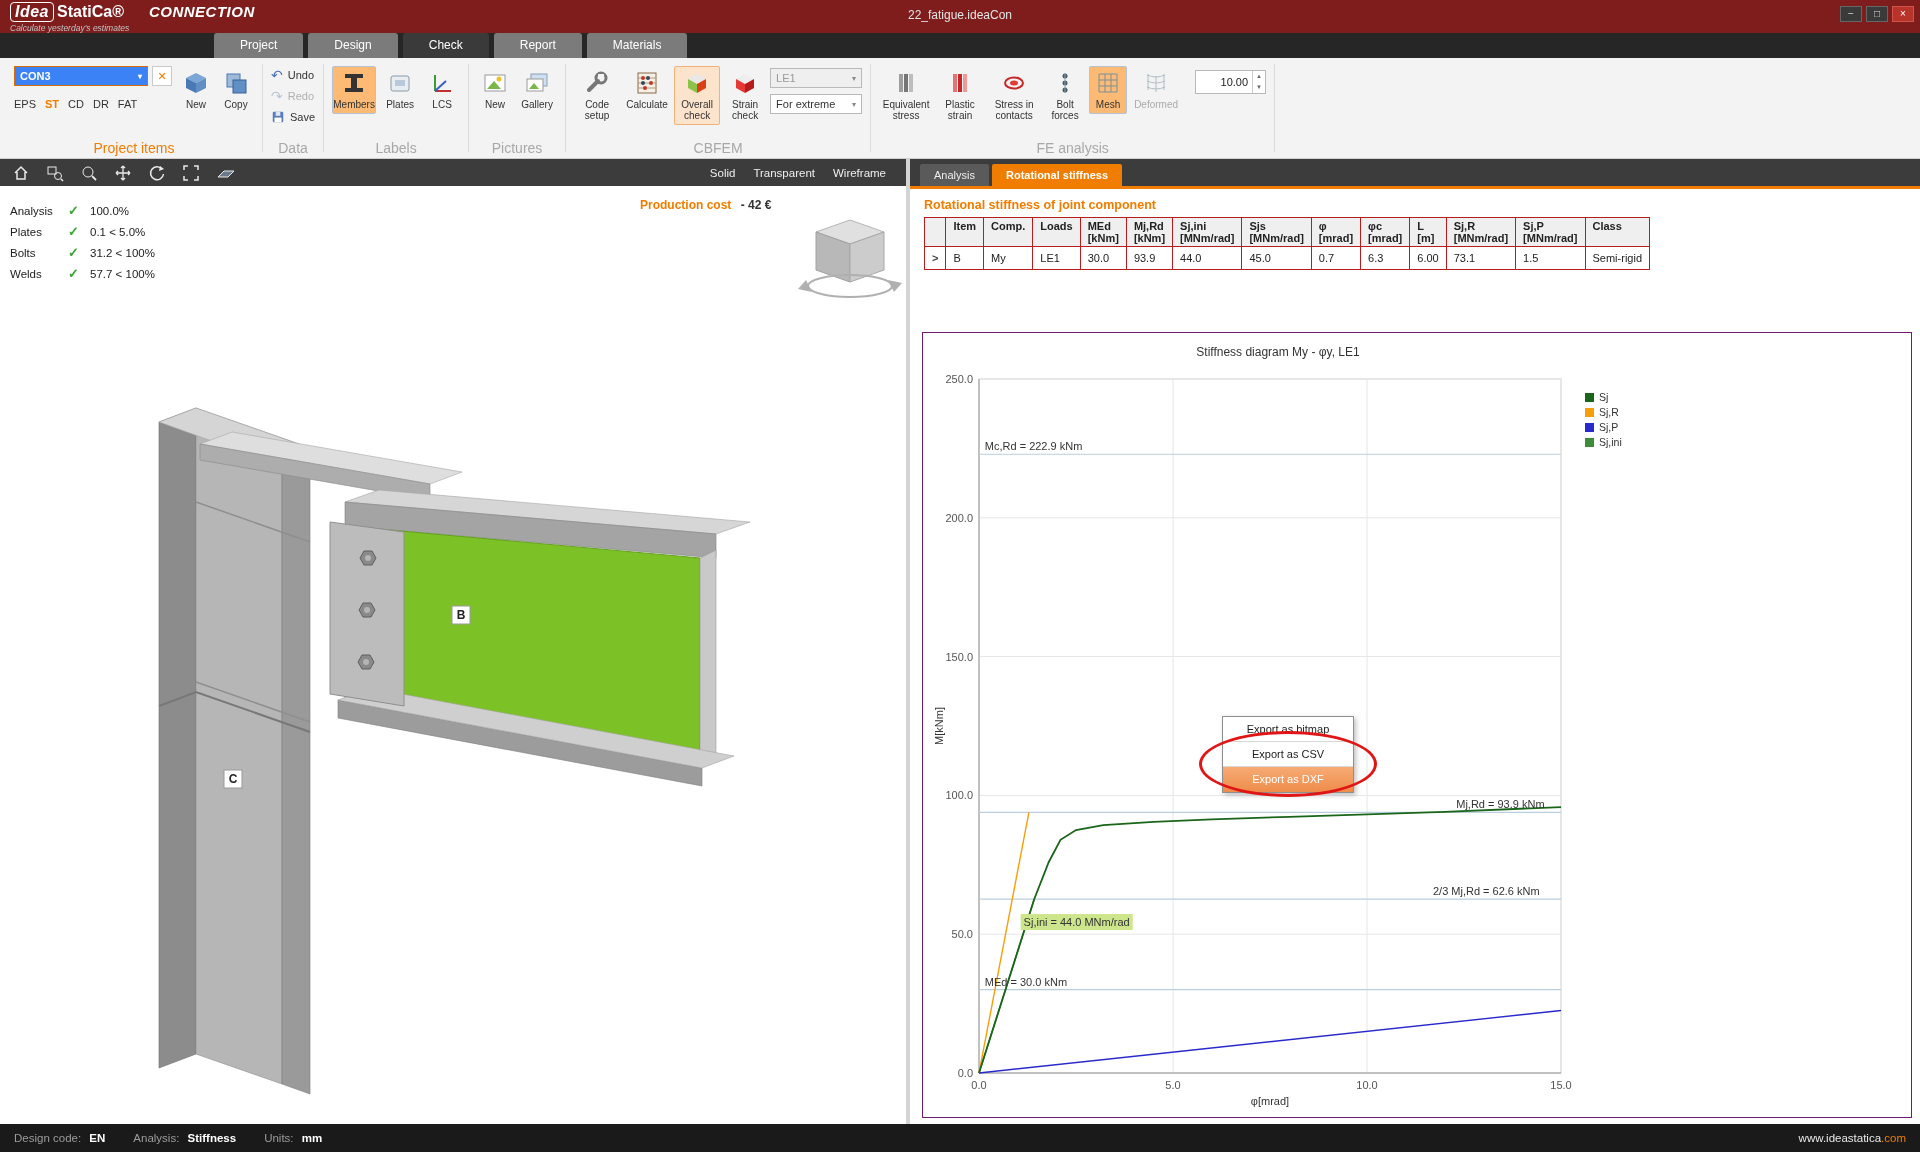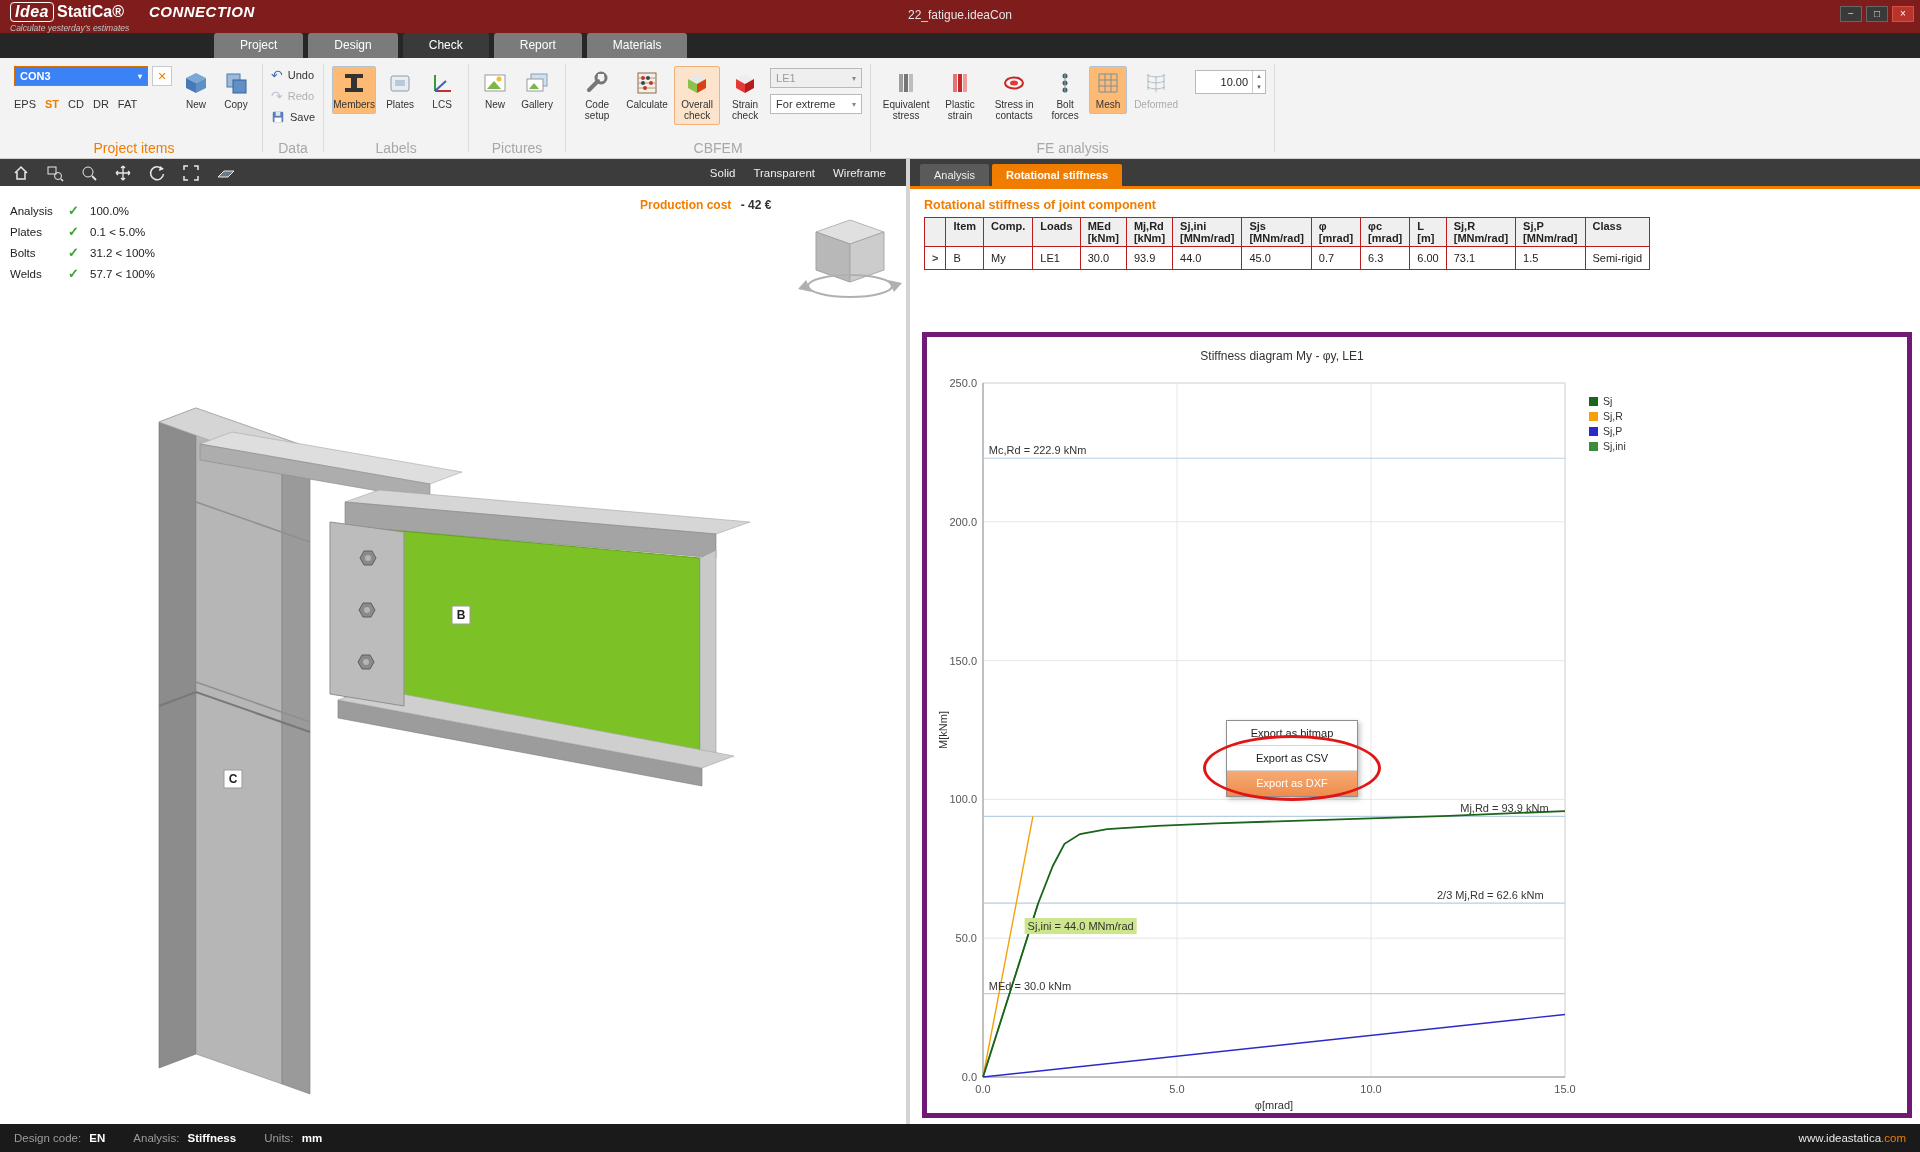--- a/index.html
+++ b/index.html
@@ -87,21 +87,21 @@
   .ptab.active { background:#f07d00; color:#fff; font-weight:bold; }
   .orange-line { height:3px; background:#f07d00; }
   .section-title { margin:9px 0 5px 14px; color:#f07d00; font-weight:bold; font-size:12.5px; }
   .stiff-table { border-collapse:collapse; font-size:11px; margin-left:14px; color:#222; }
   .stiff-table th, .stiff-table td { border:1px solid #b91c1c; padding:2px 7px; text-align:left;
     white-space:pre-line; vertical-align:top; }
   .stiff-table th { background:#efefef; font-weight:bold; }
   .stiff-table td { height:23px; background:#fff; vertical-align:middle; }
   .exp-cell { width:18px; text-align:center; color:#444; font-weight:bold; }
 
-  .chart-box { position:absolute; left:12px; top:173px; width:990px; height:786px; border:5px solid #701a75; background:#fff;text-decoration:underline; }
+  .chart-box { position:absolute; left:12px; top:173px; width:990px; height:786px; border:1px solid #701a75; background:#fff;text-decoration:underline; }
   .chart-title { position:absolute; left:55px; top:12px; width:600px; text-align:center; font-size:12px; color:#333; }
   #chart-svg { position:absolute; left:8px; top:32px; }
   .chart-legend { position:absolute; left:662px; top:58px; display:flex; flex-direction:column; gap:3px; }
   .legend-item { display:flex; align-items:center; gap:5px; font-size:10.5px; color:#333; }
   .legend-swatch { width:9px; height:9px; display:inline-block; }
 
   .context-menu { position:absolute; left:299px; top:383px; width:132px; border:1px solid #8f8f8f;
     background:#fff; box-shadow:2px 2px 5px rgba(0,0,0,.25); font-size:11px; color:#222; }
   .cm-item { height:25px; line-height:25px; text-align:center; border-bottom:1px solid #d8d8d8; background:#fff; }
   .cm-item:last-child { border-bottom:none; }

